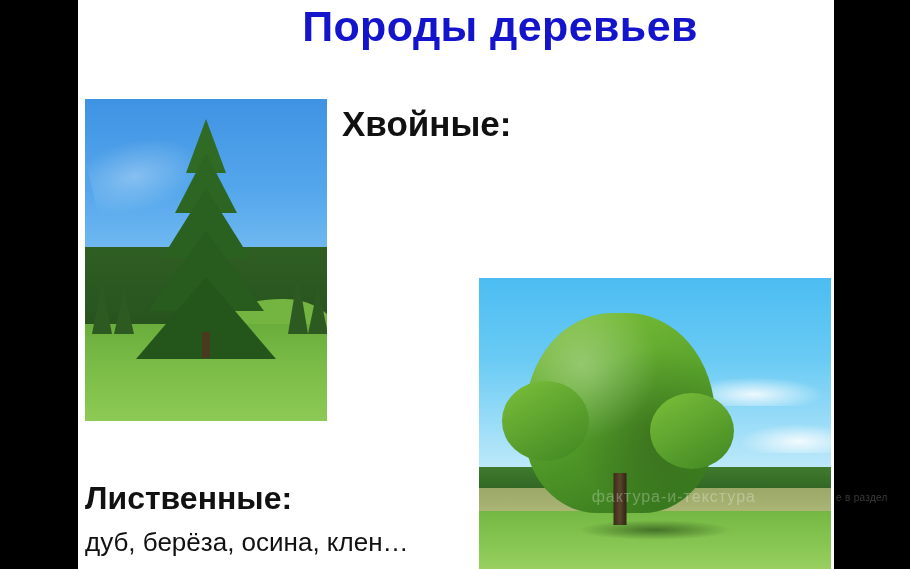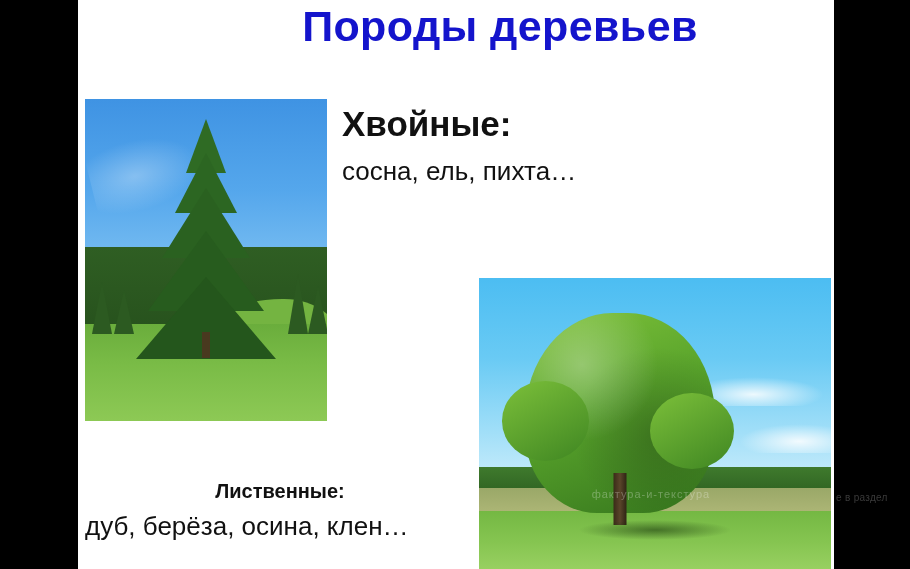--- a/index.html
+++ b/index.html
@@ -176,35 +176,35 @@
     background:linear-gradient(90deg,#3a2b18,#5a452a,#2f2414);
   }
   #deciduous-photo .shadow {
     position:absolute; left:28%; bottom:10%;
     width:44%; height:7%;
     background:radial-gradient(ellipse at 50% 50%, rgba(20,50,10,0.55), rgba(20,50,10,0) 70%);
   }
   #deciduous-photo .watermark {
     position:absolute;
     left:32%; top:72%;
-    font-size:11px;
+    font-size:16px;
     color:rgba(255,255,255,0.28);
     letter-spacing:1px;
     white-space:nowrap;
     pointer-events:none;
   }
 
   
   #leafy-block {
     position:absolute;
     left:7px; top:478px;
     width:390px;
   }
   #leafy-heading {
-    font-size:20px; font-weight:bold; color:#111111; line-height:1.3;text-align:center;
+    font-size:32px; font-weight:bold; color:#111111; line-height:1.3;
   }
   #leafy-list {
     font-size:26px; font-weight:normal; color:#111111; line-height:1.4; margin-top:4px;
   }
 
   
   #overlay-caption {
     position:absolute;
     left:836px; top:492px;
     font-size:10px;
@@ -241,21 +241,20 @@
         <i style="bottom:160px; border-left-width:31px; border-right-width:31px; border-bottom-width:60px; border-bottom-color:#2c6622;"></i>
         <i style="bottom:115px; border-left-width:44px; border-right-width:44px; border-bottom-width:70px; border-bottom-color:#2a6120;"></i>
         <i style="bottom:62px;  border-left-width:58px; border-right-width:58px; border-bottom-width:80px; border-bottom-color:#275c1e;"></i>
         <i style="bottom:14px;  border-left-width:70px; border-right-width:70px; border-bottom-width:82px; border-bottom-color:#24561c;"></i>
         <div class="trunk"></div>
       </div>
     </div>
 
     <div id="needle-block">
       <div id="needle-heading">Хвойные:</div>
-      <div id="needle-list">сосна, ель, пихта…</div>
     </div>
 
     <div id="deciduous-photo">
       <div class="sky"></div>
       <div class="cloud" style="left:58%; top:34%;"></div>
       <div class="cloud" style="left:74%; top:50%; width:34%;"></div>
       <div class="treeline"></div>
       <div class="field"></div>
       <div class="lawn"></div>
       <div class="canopy"></div>

